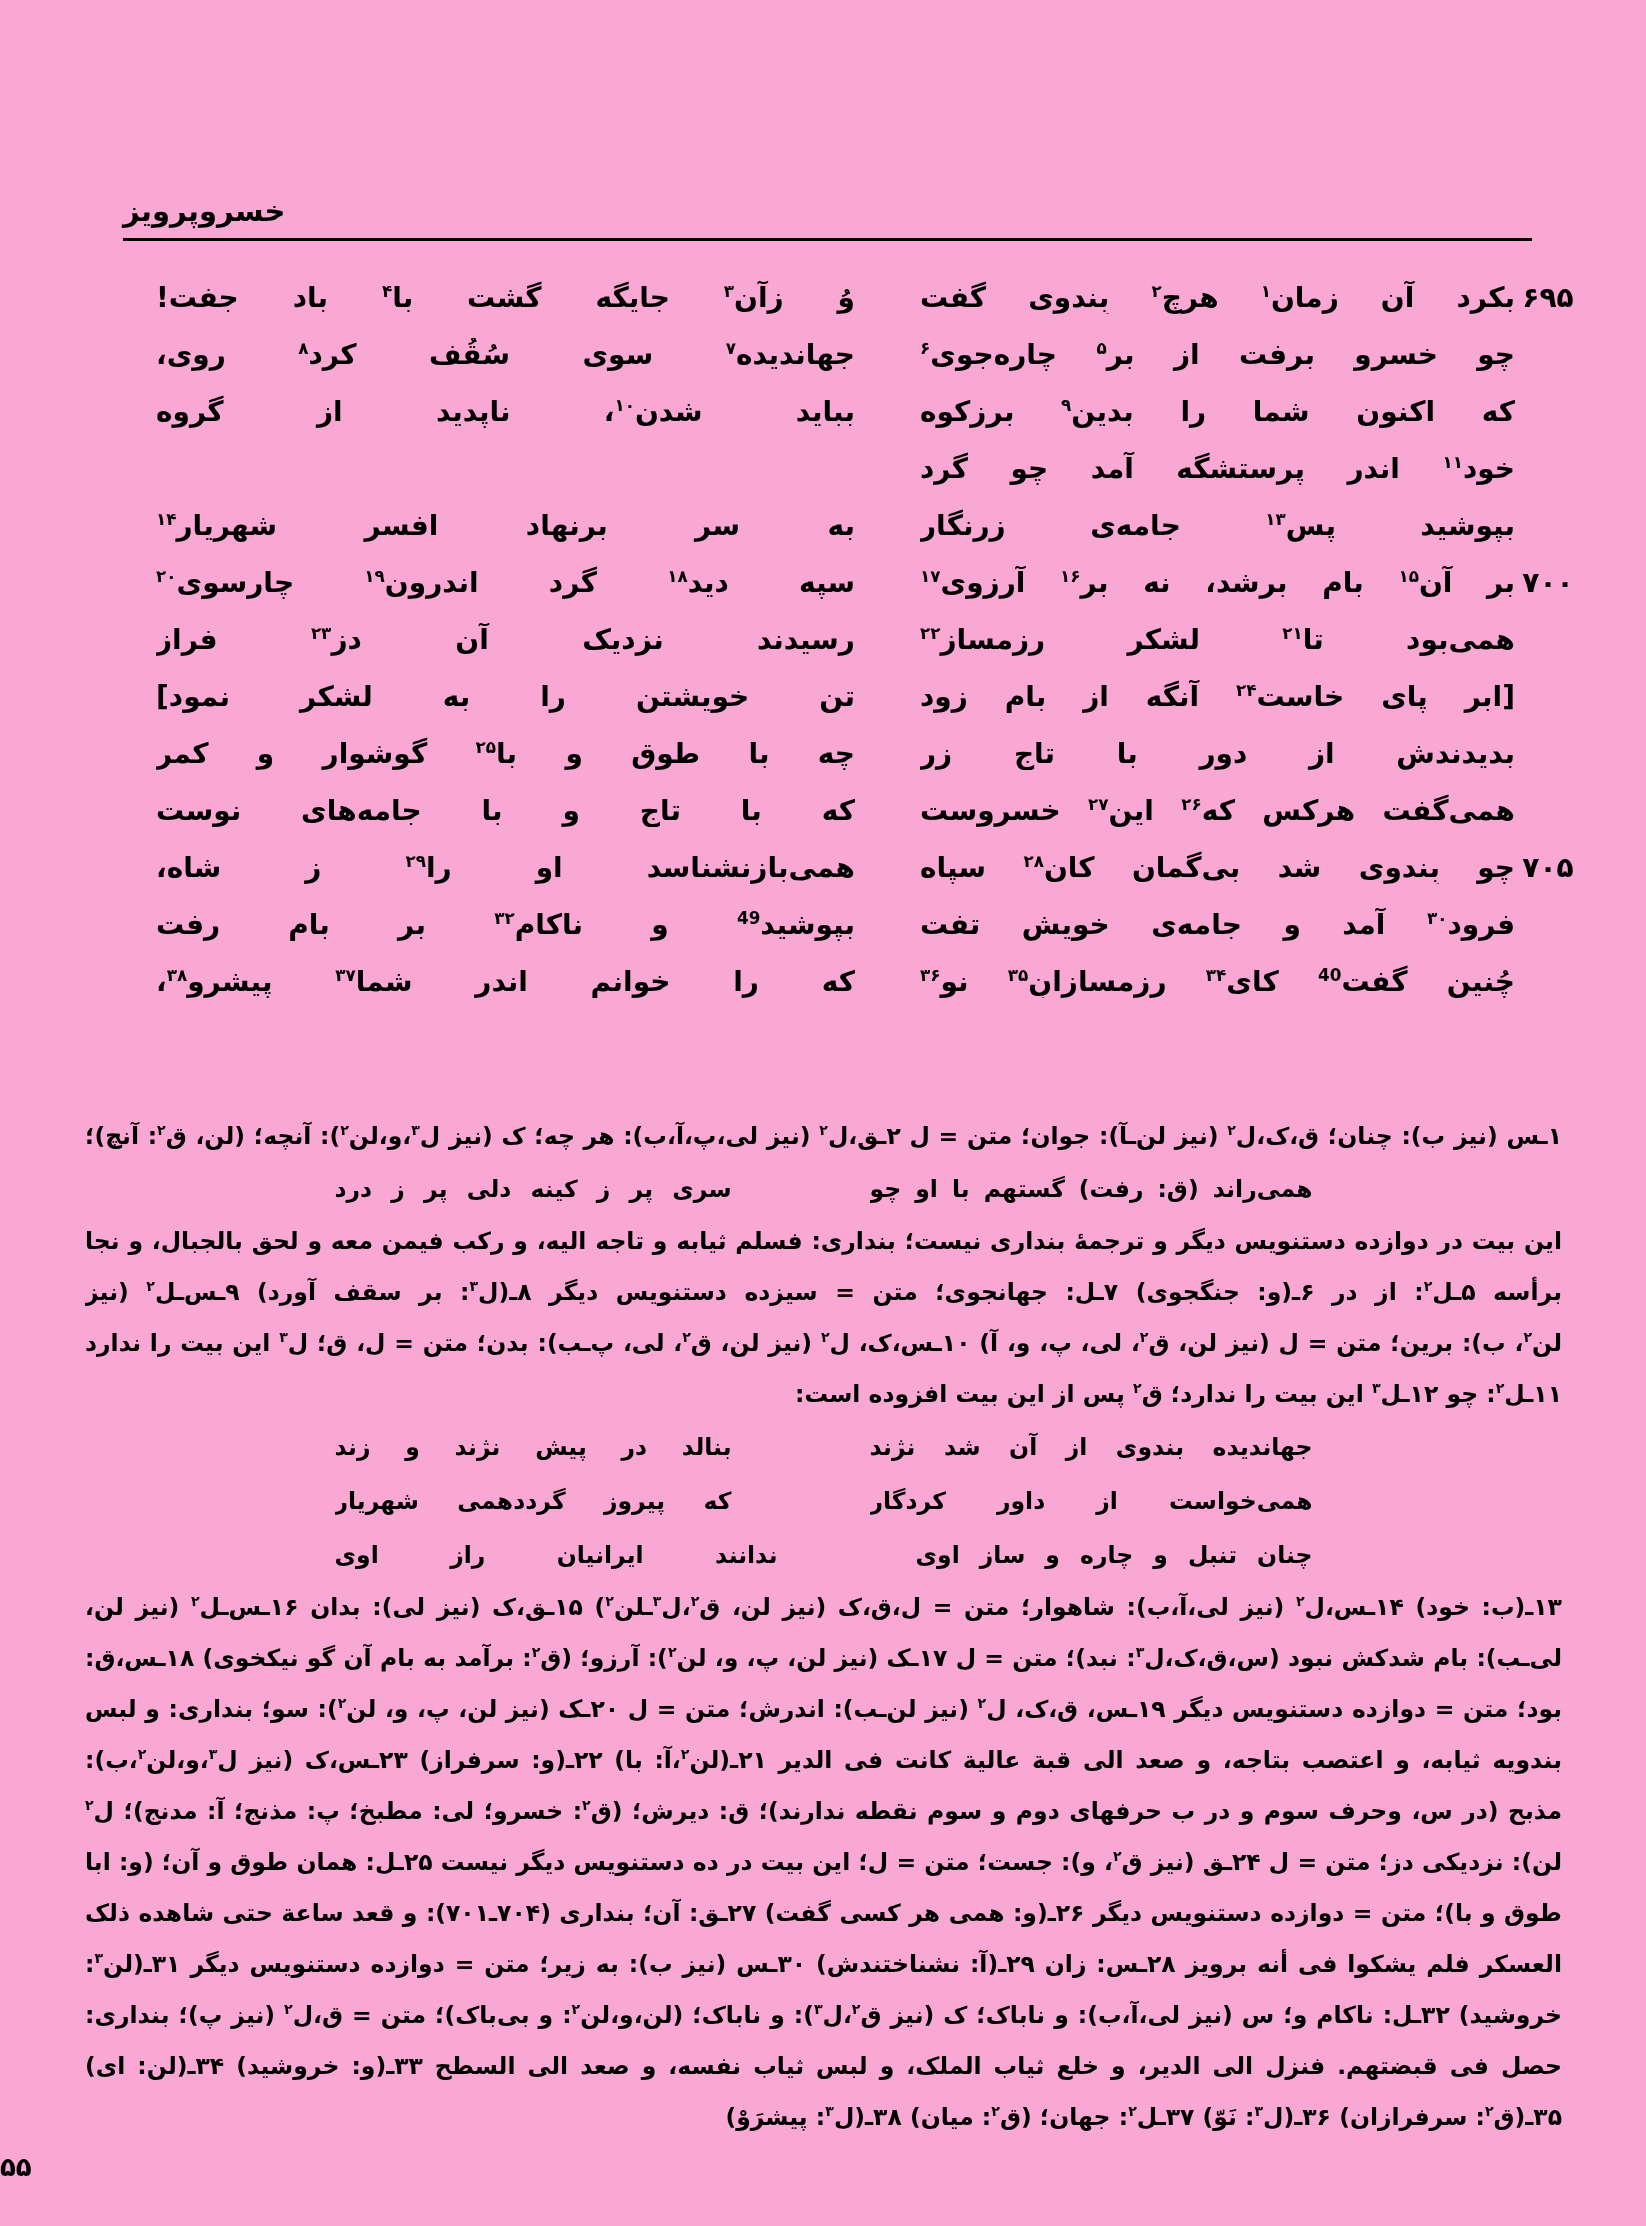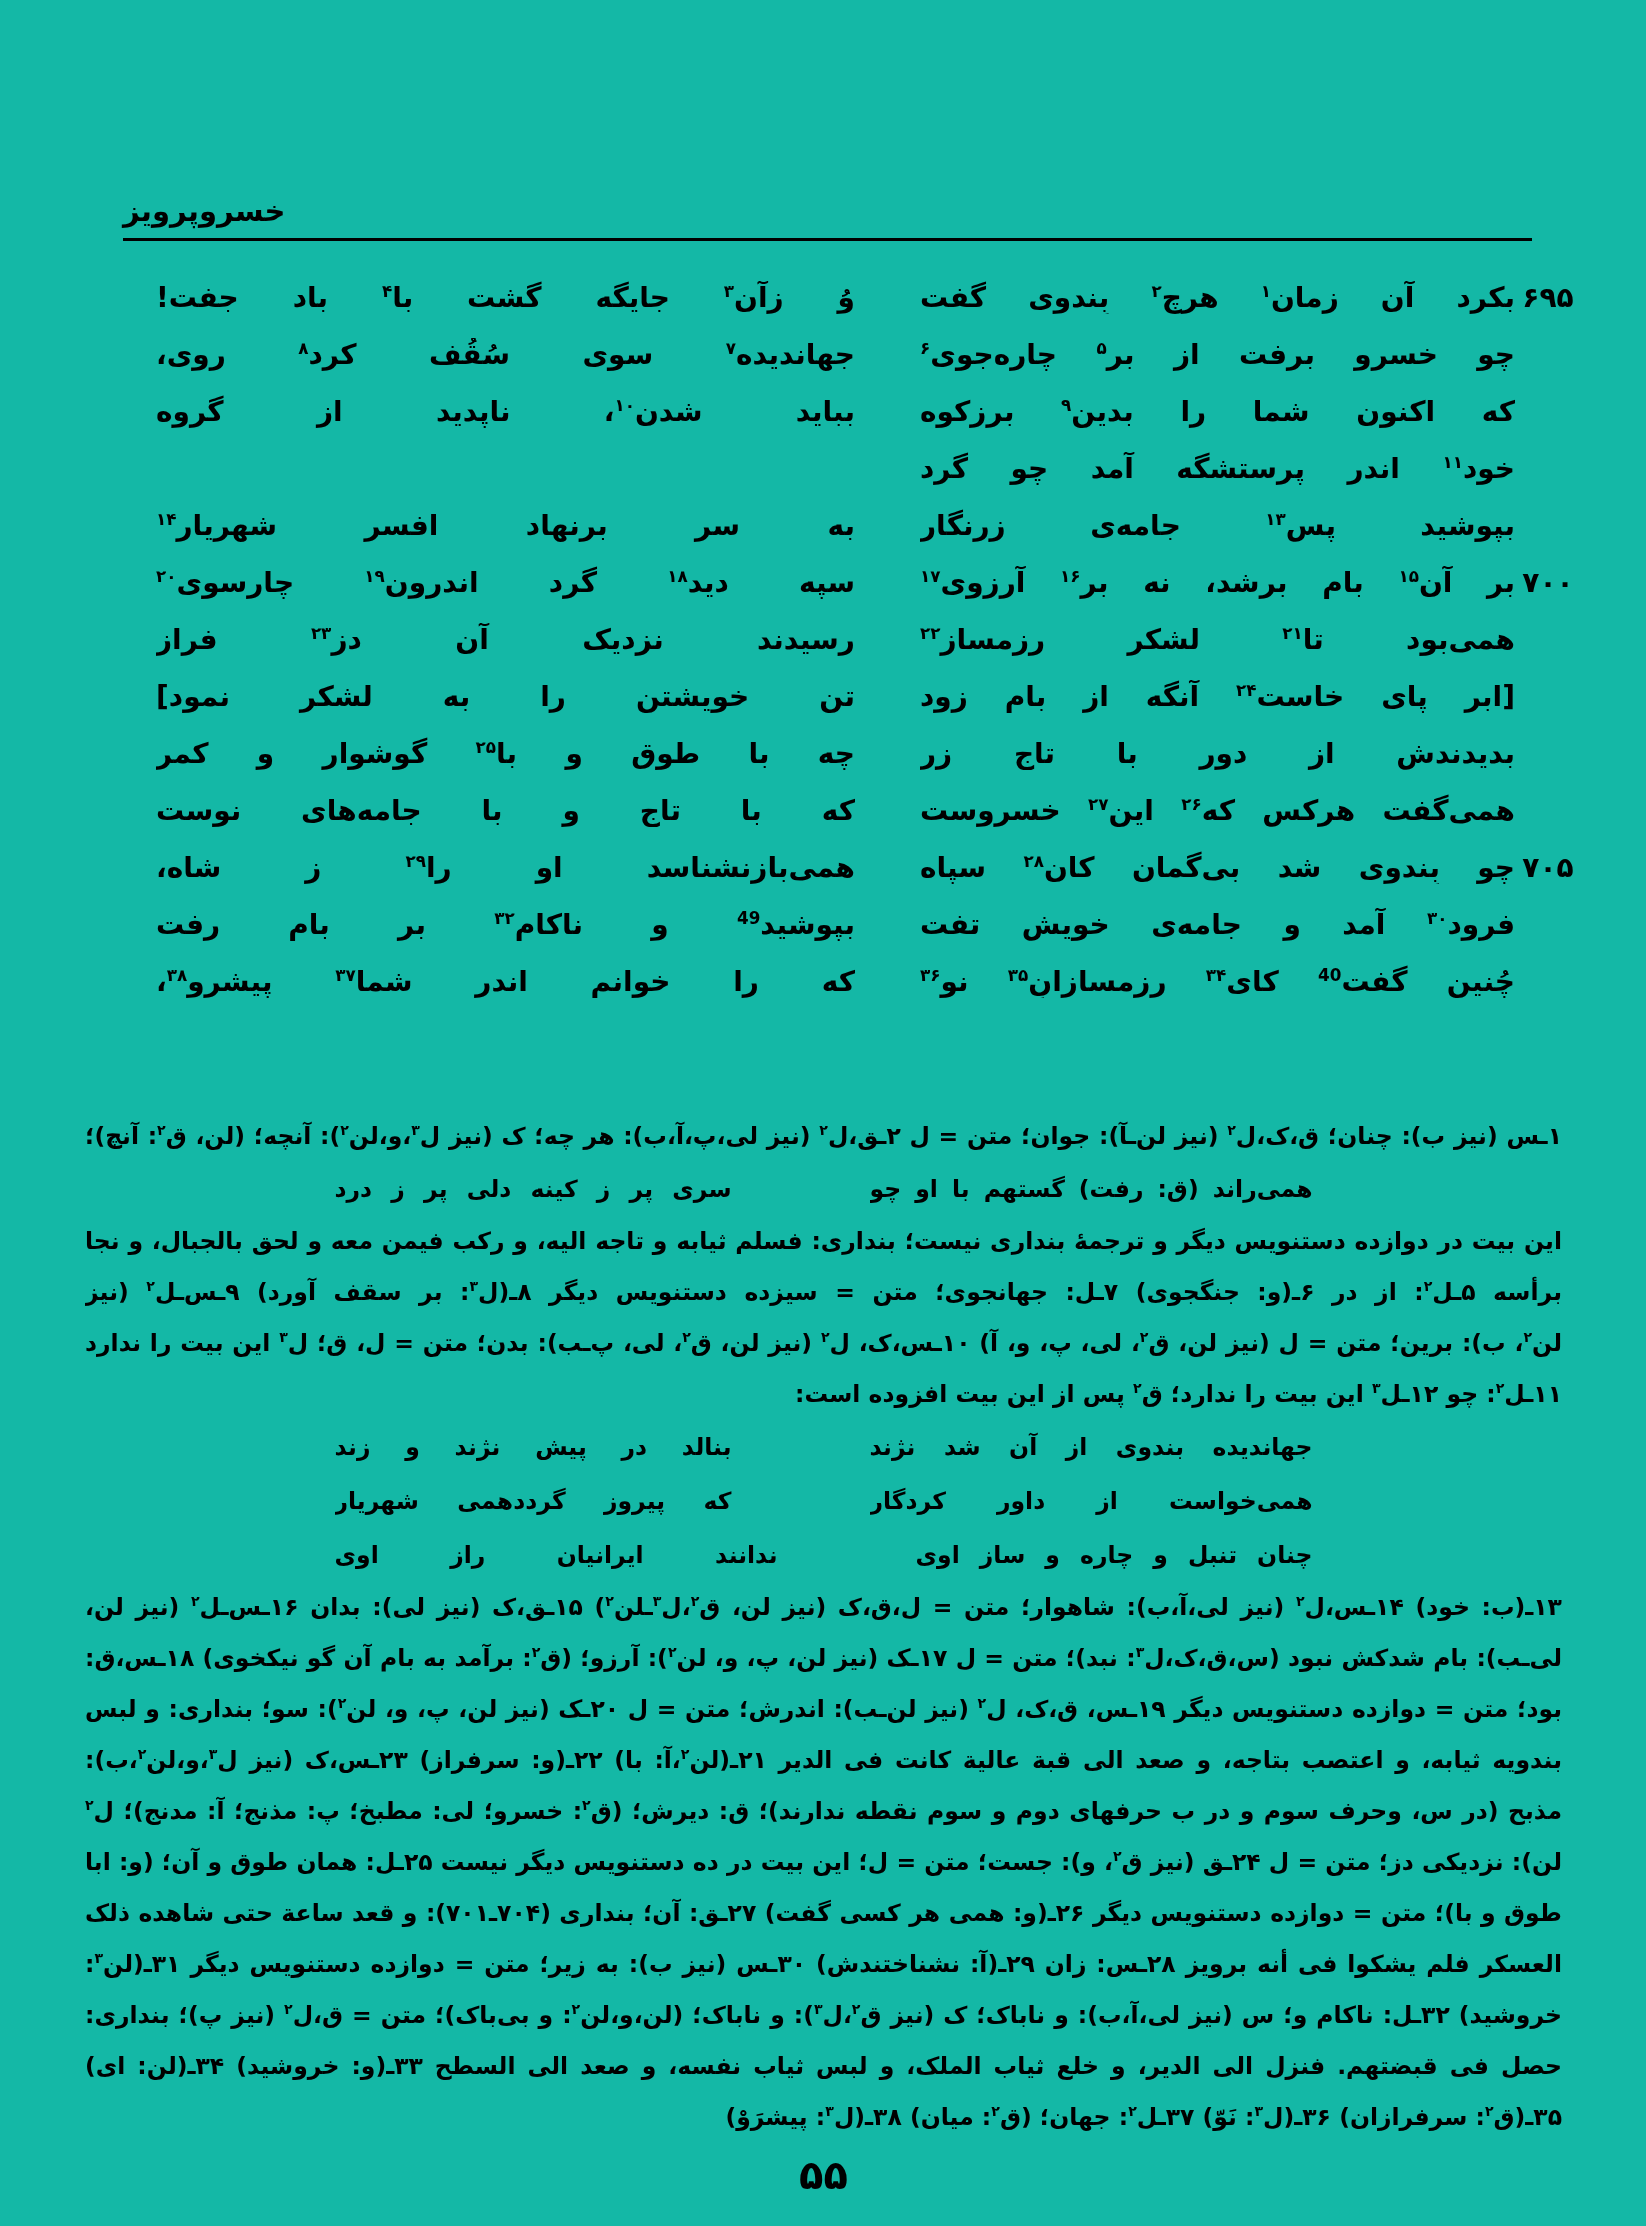--- a/index.html
+++ b/index.html
@@ -1,17 +1,17 @@
 <!DOCTYPE html>
 <html lang="fa" style="font-size:14.8px"><head>
 <meta charset="utf-8">
 <style>
   html,body{margin:0;padding:0;background:#ffffff;}
   .page{
-    position:relative;width:1647px;height:2226px;background:#14b8a6;color:#000;
+    position:relative;width:1647px;height:2226px;background:#f9a8d4;color:#000;
     font-family:"DejaVu Sans",sans-serif;direction:rtl;overflow:hidden;
   }
   .running-header{
     position:absolute;top:194px;left:123px;font-size:29px;font-weight:700;
     letter-spacing:0.9px;
   }
   .header-rule{position:absolute;top:238px;left:123px;width:1409px;height:2.8px;background:#000;}
   .poem{position:absolute;top:269px;right:66px;width:1425px;}
   .verse-row{display:grid;grid-template-columns:66px 595px 65px 699px;height:57px;align-items:center;}
   .vnum{font-size:28px;font-weight:700;text-align:center;}
@@ -27,22 +27,22 @@
   }
   .fn-line.end{text-align-last:right;}
   .fn-verse{display:flex;justify-content:center;gap:138px;height:54px;line-height:54px;}
   .fn-verse .v{
     font-size:23.5px;font-weight:700;text-align:justify;text-align-last:justify;
     max-height:54px;overflow:hidden;
   }
   .fn-verse .v-a{width:443px;}
   .fn-verse .v-b{width:397px;}
   .page-number{
-    position:absolute;top:2152px;left:0;width:100%;text-align:center;
-    font-size:40px;font-weight:700;
+    position:absolute;top:2152px;left:0;width:100%;text-align:left;
+    font-size:26px;font-weight:700;
   }
 </style>
 </head>
 <body>
 
 <div class="page">
   <div class="running-header">خسروپرویز</div>
   <div class="header-rule"></div>
 
   <div class="poem">

